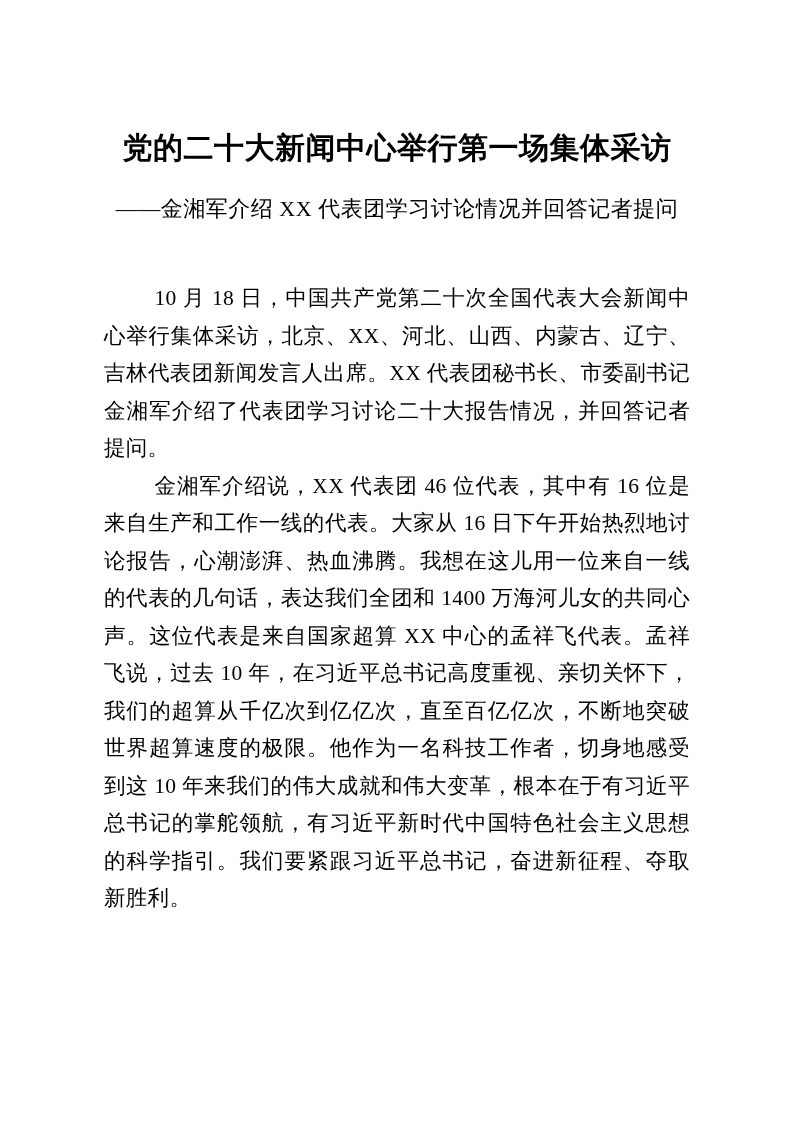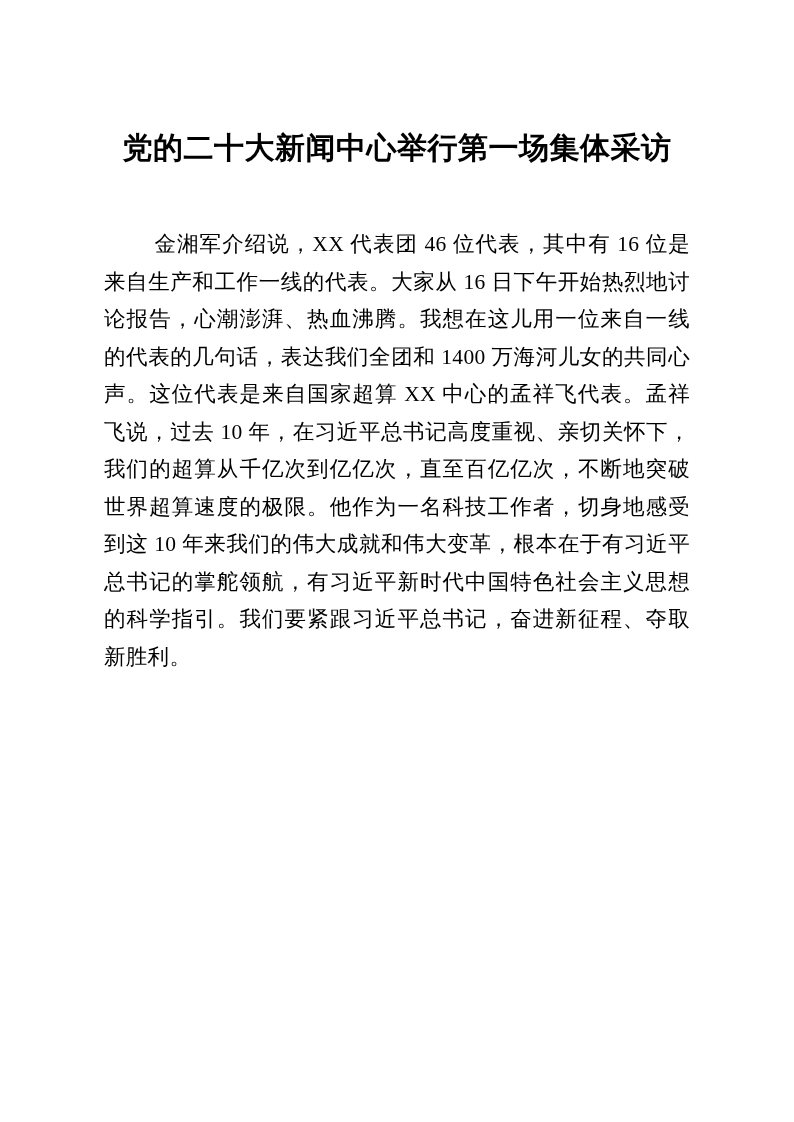--- a/index.html
+++ b/index.html
@@ -45,16 +45,18 @@
     text-justify: inter-ideograph;
     text-indent: 2.35em;
     letter-spacing: 0.3px;
   }
 </style>
 </head>
 <body>
 
 <div class="page">
   <h1 class="doc-title">党的二十大新闻中心举行第一场集体采访</h1>
+  <h2 class="doc-subtitle">——金湘军介绍 XX 代表团学习讨论情况并回答记者提问</h2>
   <div class="doc-body">
+    <p>10 月 18 日，中国共产党第二十次全国代表大会新闻中心举行集体采访，北京、XX、河北、山西、内蒙古、辽宁、吉林代表团新闻发言人出席。XX 代表团秘书长、市委副书记金湘军介绍了代表团学习讨论二十大报告情况，并回答记者提问。</p>
     <p>金湘军介绍说，XX 代表团 46 位代表，其中有 16 位是来自生产和工作一线的代表。大家从 16 日下午开始热烈地讨论报告，心潮澎湃、热血沸腾。我想在这儿用一位来自一线的代表的几句话，表达我们全团和 1400 万海河儿女的共同心声。这位代表是来自国家超算 XX 中心的孟祥飞代表。孟祥飞说，过去 10 年，在习近平总书记高度重视、亲切关怀下，我们的超算从千亿次到亿亿次，直至百亿亿次，不断地突破世界超算速度的极限。他作为一名科技工作者，切身地感受到这 10 年来我们的伟大成就和伟大变革，根本在于有习近平总书记的掌舵领航，有习近平新时代中国特色社会主义思想的科学指引。我们要紧跟习近平总书记，奋进新征程、夺取新胜利。</p>
   </div>
 </div>
 
 </body></html>

